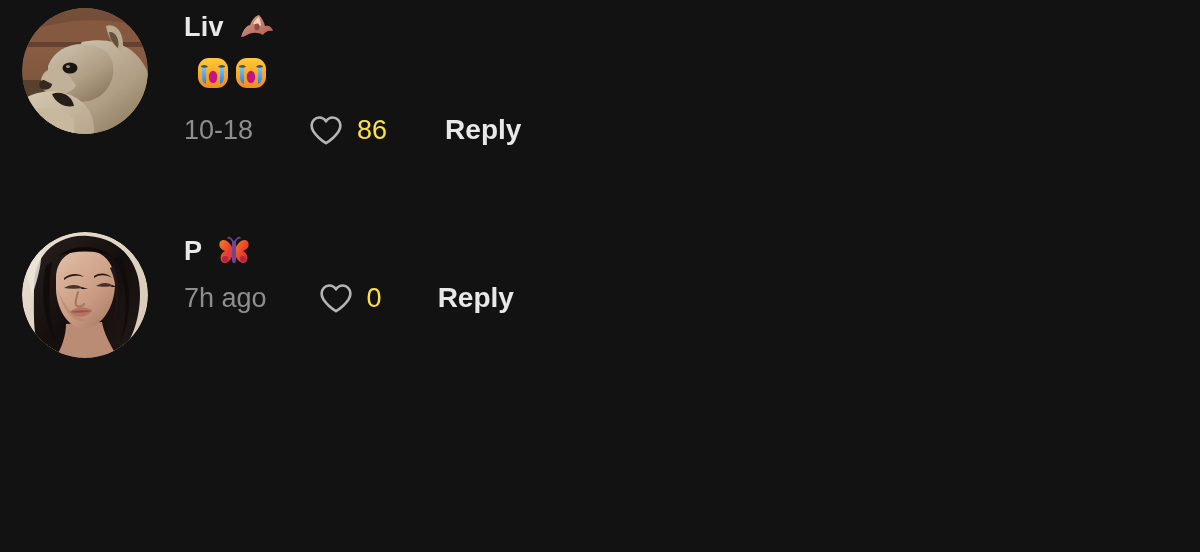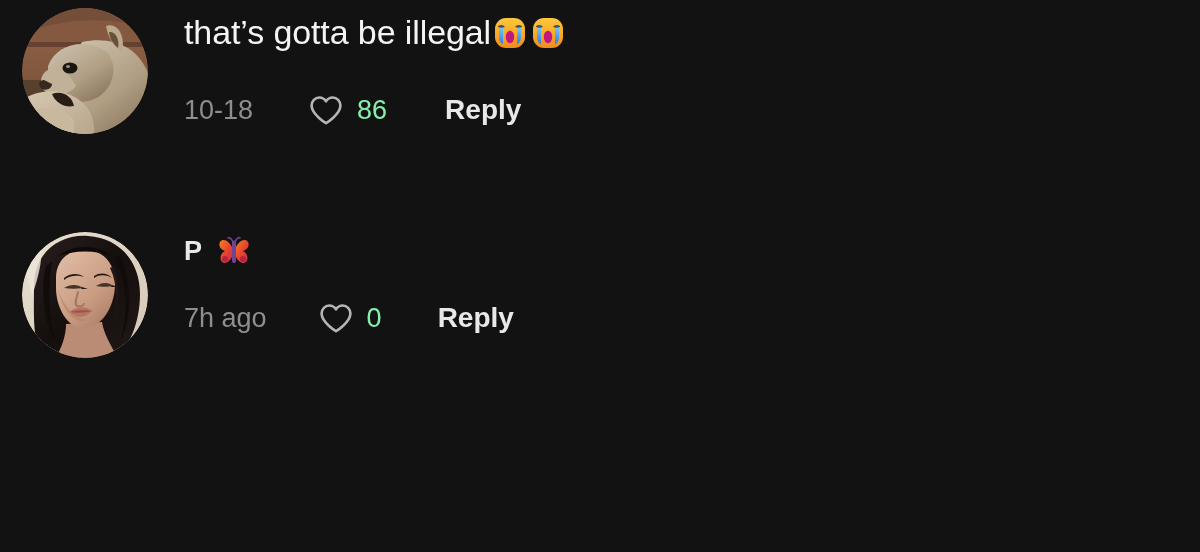--- a/index.html
+++ b/index.html
@@ -66,38 +66,38 @@
     display: inline-block;
     vertical-align: -6px;
     margin: 0 2px;
   }
   .inline-emoji:first-of-type { margin-left: 12px; }
 
   
   .meta-row {
     display: flex;
     align-items: center;
-    margin-top: 32px;
+    margin-top: 12px;
     height: 36px;
     text-align: right;
   }
   .meta-date {
     font-size: 27px;
     color: #8e8e8e;
     line-height: 1;
   }
   .like-group {
     display: flex;
     align-items: center;
     margin-left: 56px;
   }
   .heart-icon { display: block; }
   .like-count {
     font-size: 27px;
-    color: #86efac;
+    color: #fde047;
     margin-left: 14px;
     line-height: 1;
   }
   .reply-btn {
     font-size: 28px;
     font-weight: 700;
     color: #e8e8e8;
     margin-left: 58px;
     line-height: 1;
     cursor: pointer;
@@ -158,23 +158,40 @@
           <path d="M30 86 C40 82 50 88 52 98 C44 100 34 96 30 86 Z" fill="#2b2019"></path>
 
           <rect width="126" height="126" fill="#000" opacity="0.06"></rect>
           <path d="M0 0 L126 0 L126 20 C84 8 40 10 0 26 Z" fill="#000" opacity="0.12"></path>
         </g>
       </svg>
     </div>
 
     <div class="body-col">
 
+      <div class="name-row">
+        <span class="username">Liv</span>
+        <span class="name-emoji">
+          <svg width="34" height="26" viewBox="0 0 34 26" xmlns="http://www.w3.org/2000/svg">
+            <defs>
+              <linearGradient id="batG" x1="0" y1="0" x2="1" y2="1">
+                <stop offset="0" stop-color="#e0a292"></stop>
+                  <stop offset="0.5" stop-color="#c4796d"></stop>
+                <stop offset="1" stop-color="#a85f56"></stop>
+              </linearGradient>
+            </defs>
+            <path d="M1 23 C3 16 6 12 10 11 C12 6 15 2 19 1 C22 4 24 8 25 12 C29 11 32 13 33 17 C28 16 25 18 23 21 C18 18 12 18 7 21 C5 22 3 23 1 23 Z" fill="url(#batG)"></path>
+            <path d="M13 10 C15 6 17 4 19 3 C20 6 21 9 21 12 C18 11 15 10 13 10 Z" fill="#f0d2b8"></path>
+            <ellipse cx="17" cy="13" rx="2.6" ry="3.4" fill="#8e4f46"></ellipse>
+          </svg>
+        </span>
+      </div>
 
       <div class="comment-text">
-        <span>that’s gotta be illegal</span><span class="inline-emoji">
+        <span class="inline-emoji">
           <svg width="34" height="34" viewBox="0 0 34 34" xmlns="http://www.w3.org/2000/svg">
             <defs>
               <linearGradient id="cryG" x1="0" y1="0" x2="0" y2="1">
                 <stop offset="0" stop-color="#ffc83d"></stop>
                   <stop offset="0.55" stop-color="#f9a825"></stop>
                 <stop offset="1" stop-color="#f08c1e"></stop>
               </linearGradient>
               <linearGradient id="tearG" x1="0" y1="0" x2="0" y2="1">
                 <stop offset="0" stop-color="#7fd4f7"></stop>
                   <stop offset="1" stop-color="#2e7de8"></stop>

